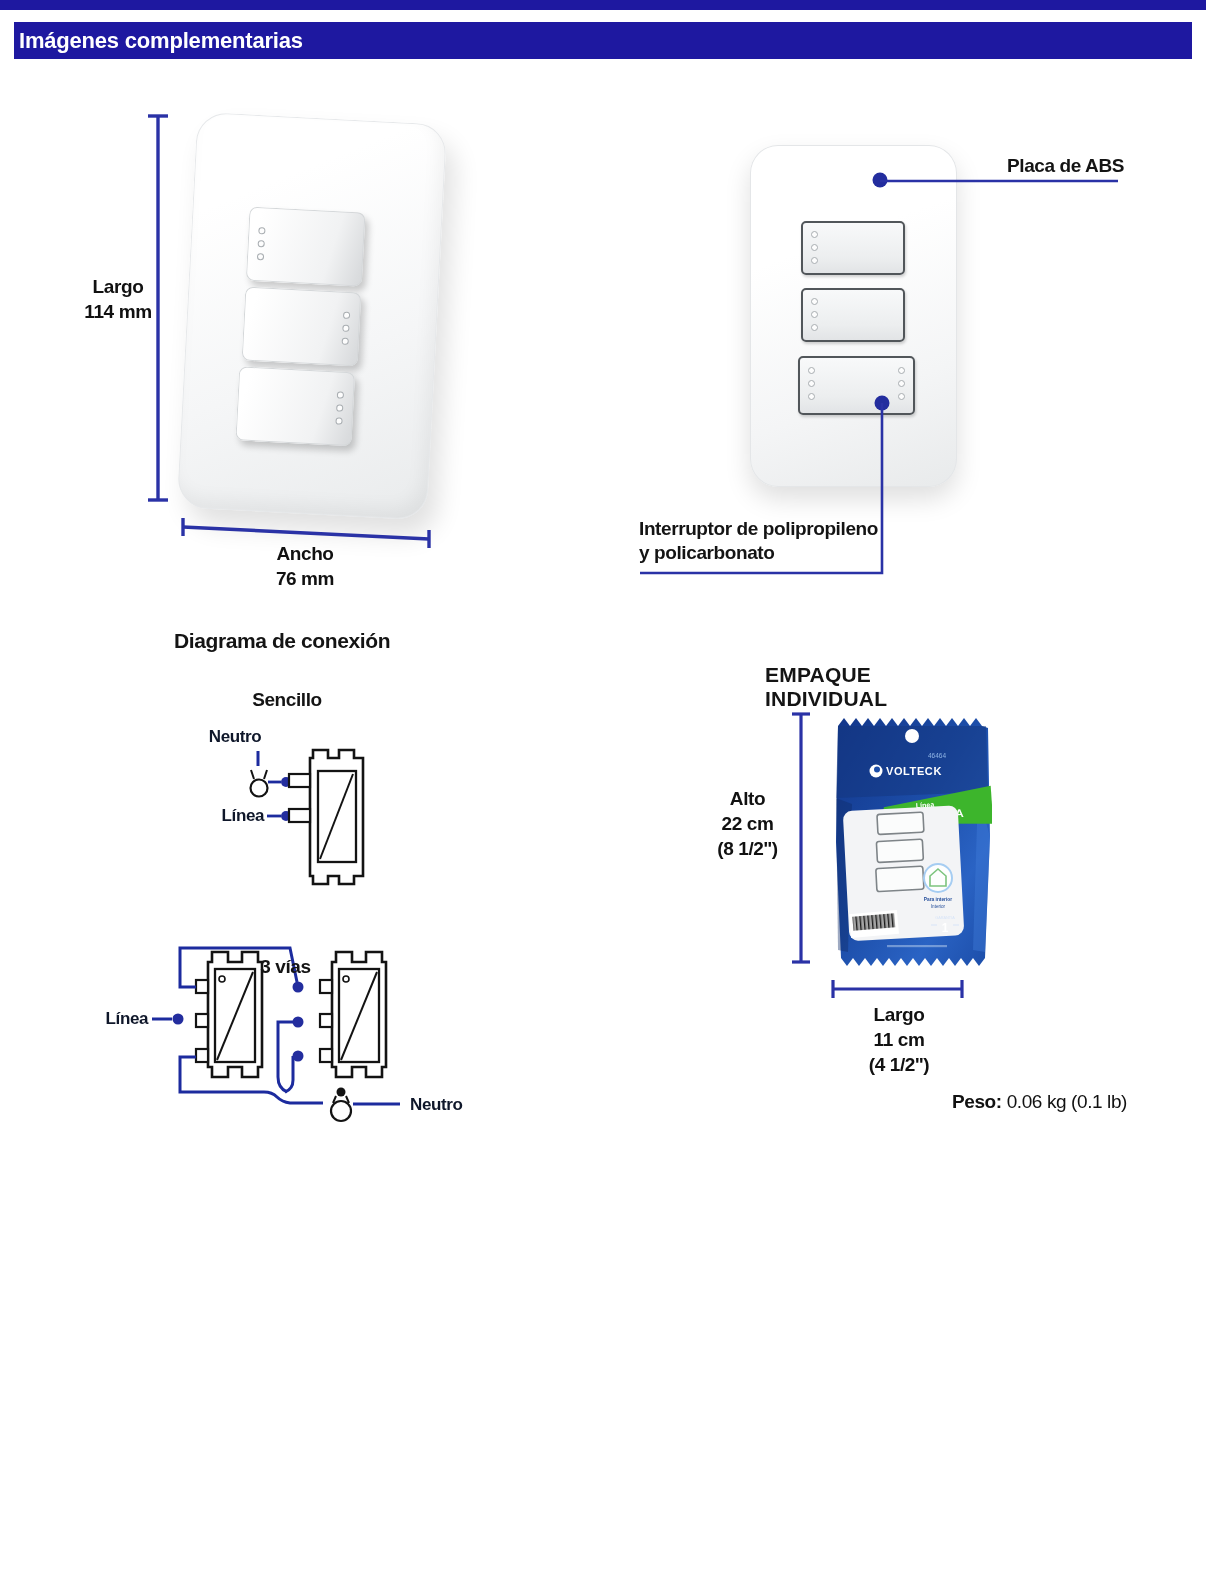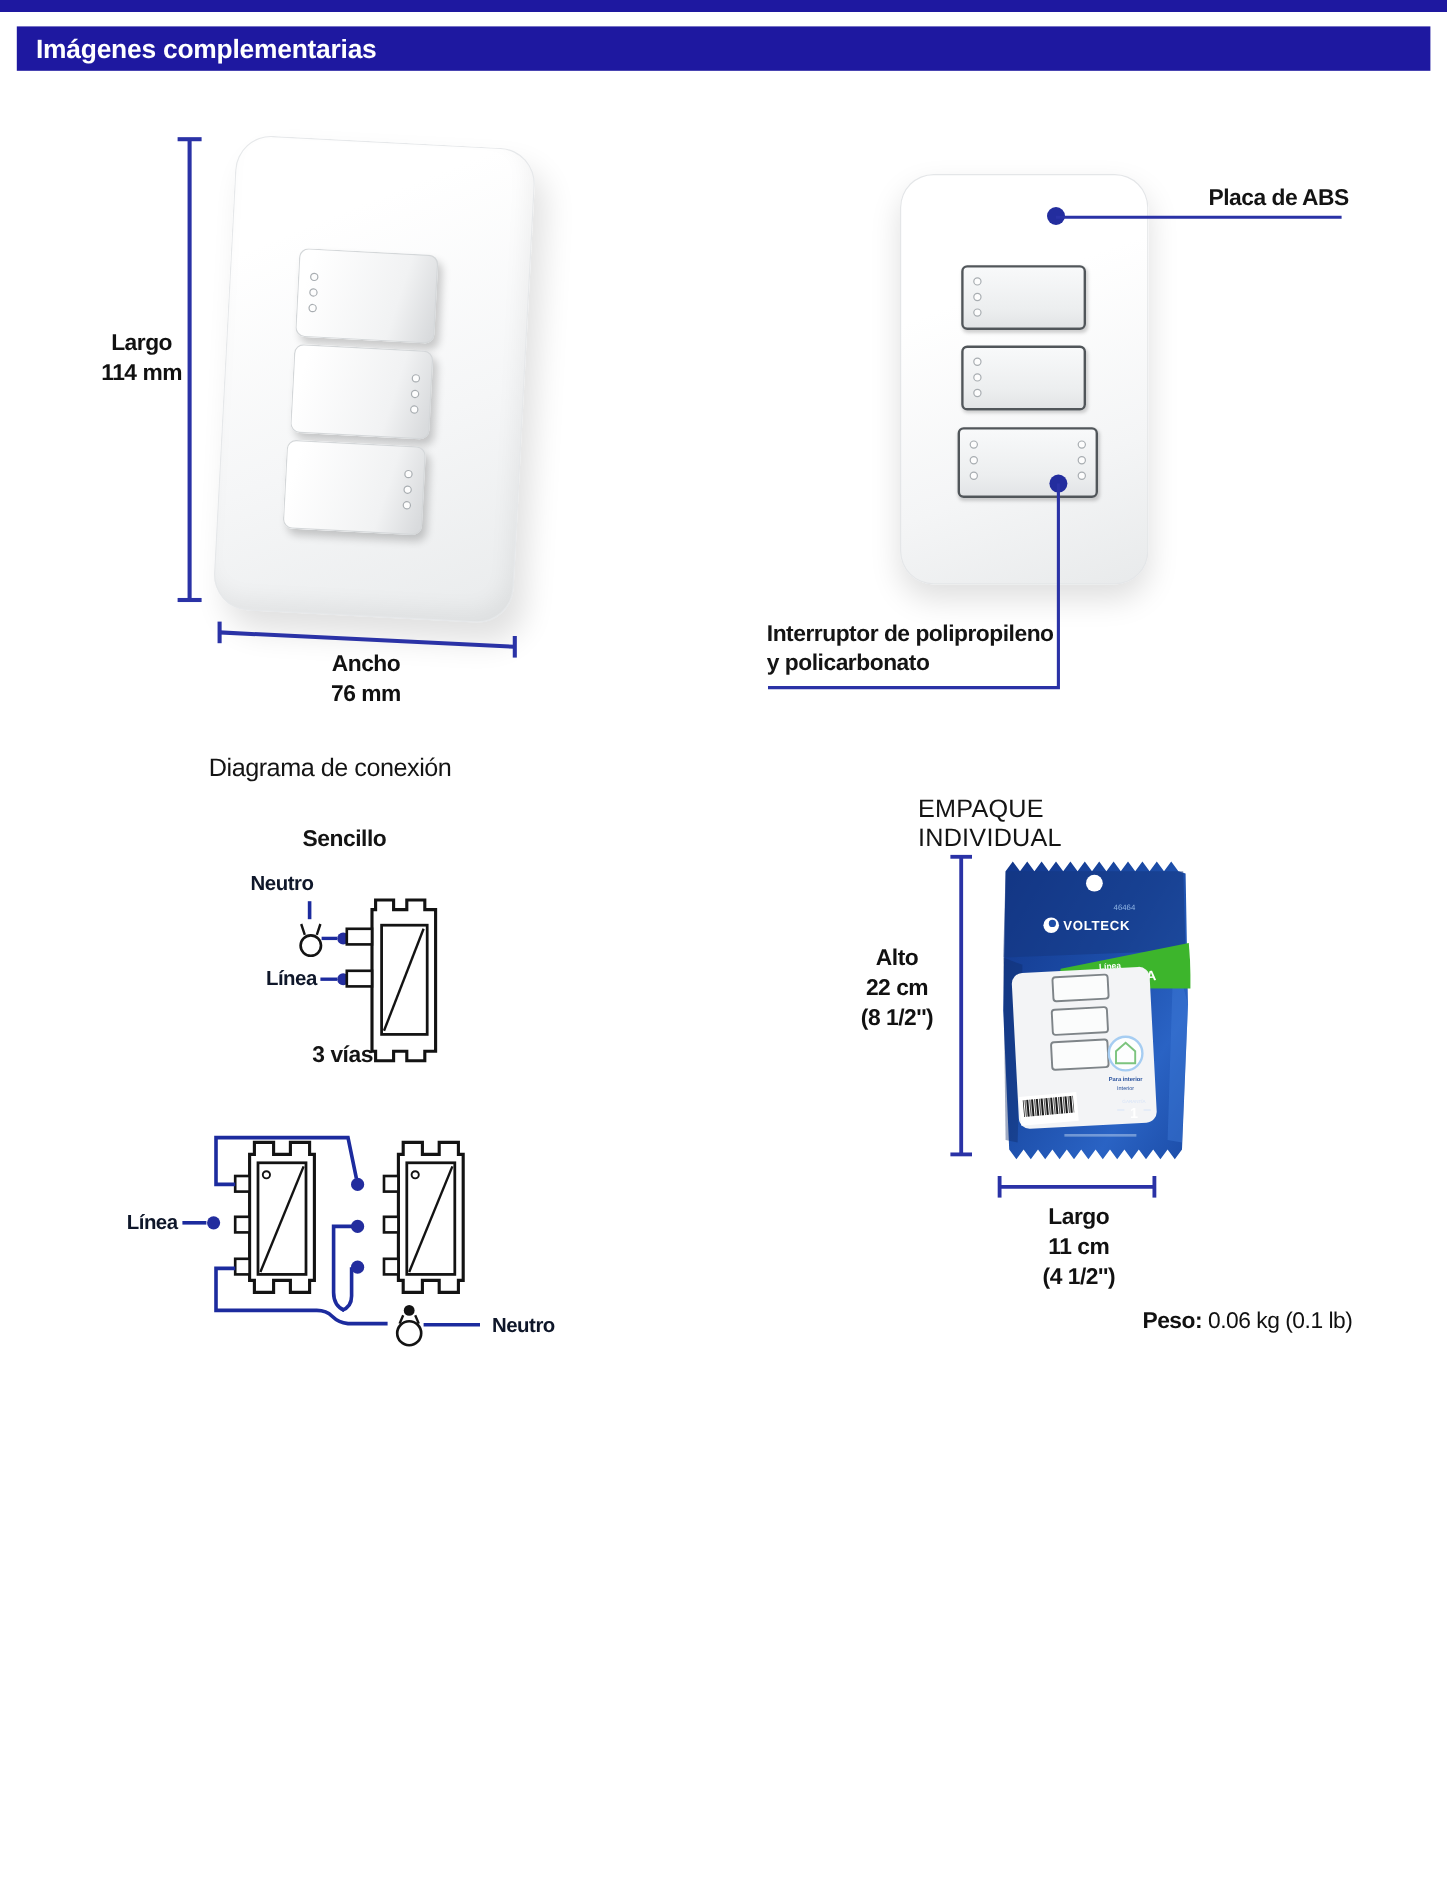--- a/index.html
+++ b/index.html
@@ -5,21 +5,21 @@
   html,body{margin:0;padding:0;background:#ffffff;}
   .canvas{
     position:relative;width:1206px;height:1570px;background:#ffffff;overflow:hidden;
     font-family:"Liberation Sans",sans-serif;color:#1a1a1a;
   }
   .abs{position:absolute;}
   .cond{letter-spacing:-0.4px;}
   
   .top-strip{left:0;top:0;width:1206px;height:10px;background:#1e18a0;}
   .header-bar{left:14px;top:22px;width:1178px;height:37px;background:#1e18a0;display:flex;align-items:center;}
-  .header-bar .title{color:#ffffff;font-size:22px;font-weight:700;padding-left:16px;letter-spacing:-0.2px;}
+  .header-bar .title{color:#ffffff;font-size:22px;font-weight:700;padding-left:5px;letter-spacing:-0.2px;}
   
   .plate3d{
     left:187px;top:118px;width:250px;height:396px;border-radius:30px;
     background:linear-gradient(155deg,#ffffff 20%,#f5f6f7 60%,#e9ebec 100%);
     transform:rotate(3deg);
     box-shadow:10px 16px 26px rgba(0,0,0,0.12), inset 0 0 0 1px #e6e8ea, inset -6px -10px 18px rgba(0,0,0,0.05);
   }
   .rocker3d{
     position:absolute;width:116px;height:74px;border-radius:8px;
     background:linear-gradient(105deg,#ffffff 10%,#f1f2f3 70%,#d9dbdd 96%);
@@ -34,21 +34,21 @@
   .rockerFront{
     position:absolute;border:2px solid #51565a;border-radius:5px;
     background:linear-gradient(180deg,#f8f9fa 0%,#eceeef 70%,#e2e4e6 100%);
     box-shadow:1px 2px 3px rgba(0,0,0,0.18);
   }
   .dotcol{position:absolute;display:flex;flex-direction:column;gap:6px;}
   .dotcol .d{width:5px;height:5px;border-radius:50%;background:#fdfdfd;border:1px solid #a8adb1;}
   
   .dimlabel{font-weight:700;font-size:19px;line-height:1.32;color:#111;text-align:center;}
   .callout{font-weight:600;font-size:19px;line-height:1.28;color:#141414;}
-  .h2{font-weight:400;font-size:21px;color:#141414;}
+  .h2{font-weight:700;font-size:21px;color:#141414;}
   .h3{font-weight:700;font-size:19px;color:#141414;text-align:center;}
   .wirelabel{font-weight:600;font-size:17px;color:#0f172a;}
   .peso{font-size:19px;color:#111;}
   .peso b{font-weight:700;}
   svg text{font-family:"Liberation Sans",sans-serif;}
 </style>
 </head>
 <body>
 
 <div class="canvas">
@@ -270,21 +270,21 @@
   <div class="abs callout cond" style="left:639px;top:517px;">
     <div>Interruptor de polipropileno</div>
     <div>y policarbonato</div>
   </div>
 
   <div class="abs h2 cond" style="left:174px;top:629px;">Diagrama de conexión</div>
   <div class="abs h3 cond" style="left:227px;top:689px;width:120px;">Sencillo</div>
   <div class="abs wirelabel cond" style="left:204px;top:727px;width:62px;text-align:center;">Neutro</div>
   <div class="abs wirelabel cond" style="left:212px;top:806px;width:52px;text-align:right;">Línea</div>
 
-  <div class="abs h3 cond" style="left:233px;top:869px;width:105px;">3 vías</div>
+  <div class="abs h3 cond" style="left:233px;top:956px;width:105px;">3 vías</div>
   <div class="abs wirelabel cond" style="left:93px;top:1009px;width:55px;text-align:right;">Línea</div>
   <div class="abs wirelabel cond" style="left:410px;top:1095px;">Neutro</div>
 
   <div class="abs h2 cond" style="left:765px;top:663px;width:225px;text-align:left;letter-spacing:0.2px;">EMPAQUE INDIVIDUAL</div>
 
   <div class="abs dimlabel cond" style="left:705px;top:786px;width:85px;">
     <div>Alto</div>
     <div>22 cm</div>
     <div>(8 1/2'')</div>
   </div>

